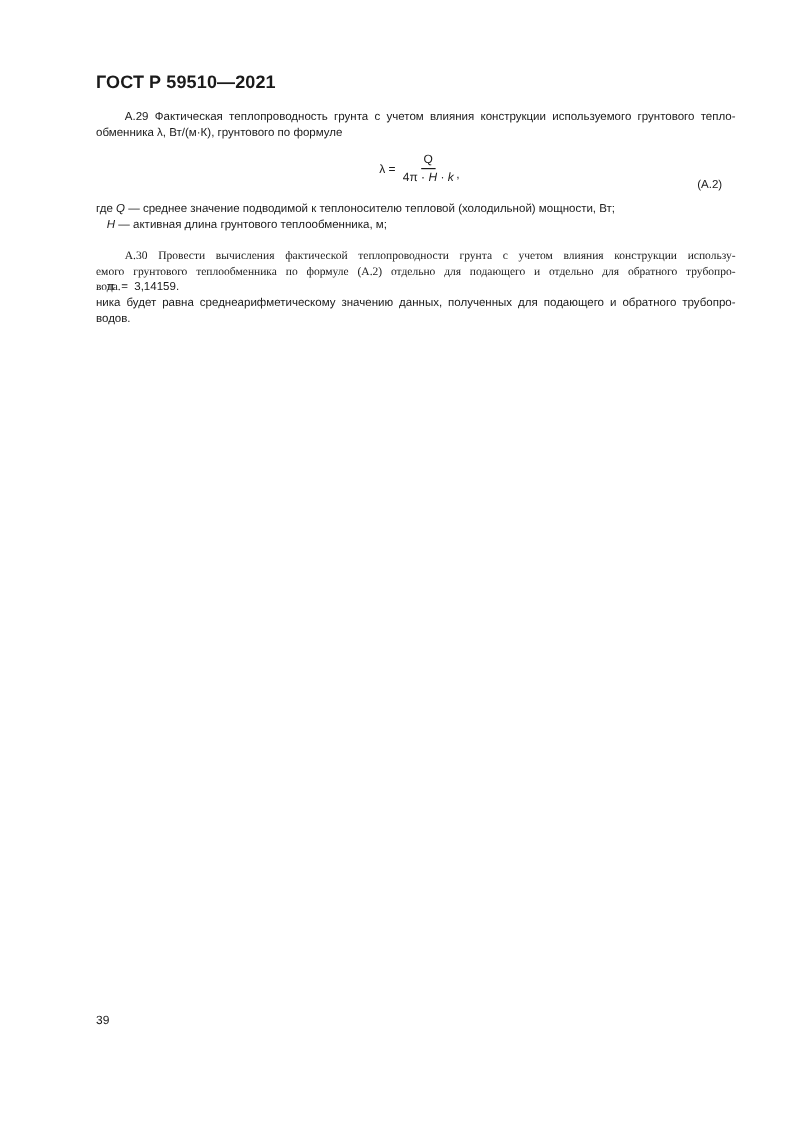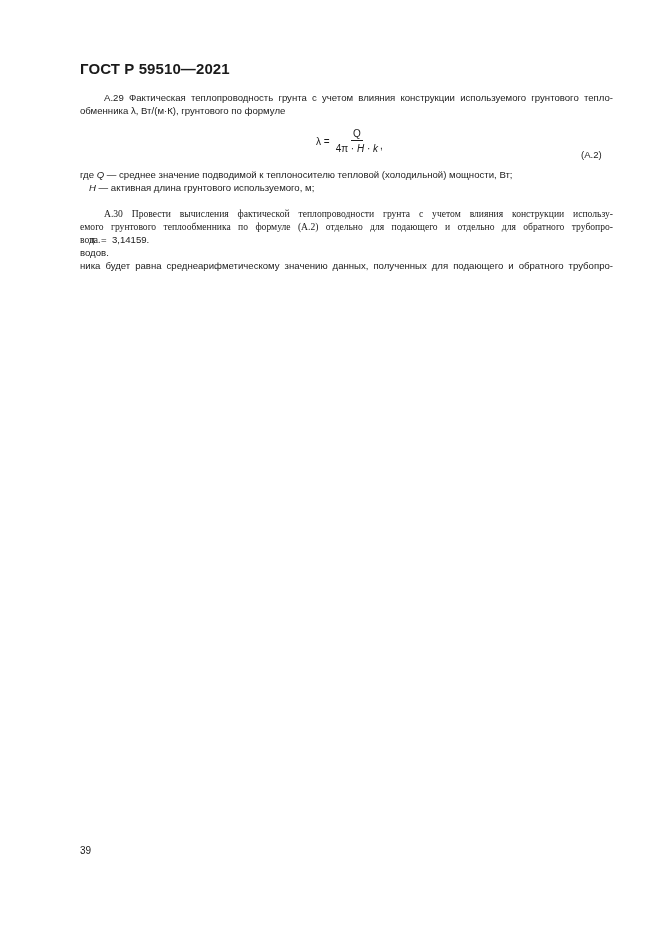--- a/index.html
+++ b/index.html
@@ -34,28 +34,28 @@
   <span class="frac">
     <span class="num">Q</span>
     <span class="den"><span>4π · </span><i>H</i><span> · </span><i>k</i></span>
   </span>
   <span style="margin-top:8px;">,</span>
 </div>
 <div class="eqno">(А.2)</div>
 
 <div class="text" style="top:168px;">
   <span class="line"><span>где </span><i>Q</i><span> — среднее значение подводимой к теплоносителю тепловой (холодильной) мощности, Вт;</span></span>
-  <span class="line indent-h"><i>H</i><span> — активная длина грунтового используемого, м;</span></span>
+  <span class="line indent-h"><i>H</i><span> — активная длина грунтового теплообменника, м;</span></span>
   <span class="line indent-h" style="white-space:pre;margin-top:39px;">π  =  3,14159.</span>
 </div>
 
 <div class="text" style="top:207px;font-family:Liberation Serif, serif;">
   <span class="line justify indent">А.30  Провести вычисления фактической теплопроводности грунта с учетом влияния конструкции использу-</span>
   <span class="line justify">емого грунтового теплообменника по формуле (А.2) отдельно для подающего и отдельно для обратного трубопро-</span>
   <span class="line">вода.</span>
 </div>
 
 <div class="text" style="top:246px;">
+  <span class="line justify">ника будет равна среднеарифметическому значению данных, полученных для подающего и обратного трубопро-</span>
   <span class="line">водов.</span>
-  <span class="line justify">ника будет равна среднеарифметическому значению данных, полученных для подающего и обратного трубопро-</span>
 </div>
 
 <div class="pageno">39</div>
 
 </body></html>

